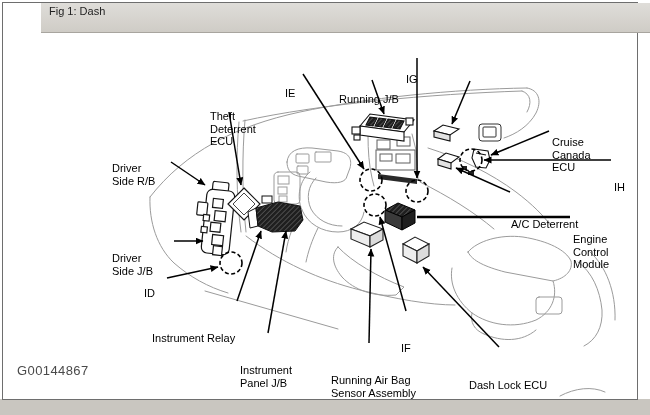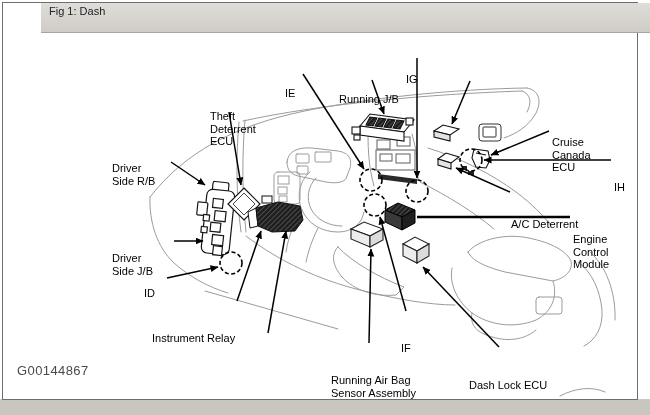--- a/index.html
+++ b/index.html
@@ -207,16 +207,18 @@
 ECU</div>
   <div class="lbl" style="left:614px;top:151px">IH</div>
   <div class="lbl" style="left:511px;top:188px">A/C Deterrent</div>
   <div class="lbl" style="left:573px;top:203px">Engine
 Control
 Module</div>
   <div class="lbl" style="left:401px;top:312px">IF</div>
   <div class="lbl" style="left:469px;top:349px">Dash Lock ECU</div>
   <div class="lbl" style="left:331px;top:344px">Running Air Bag
 Sensor Assembly</div>
+  <div class="lbl" style="left:240px;top:334px">Instrument
+Panel J/B</div>
   <div class="lbl" style="left:152px;top:302px">Instrument Relay</div>
 
   <div class="figcode">G00144867</div>
 </div>
 
 </body></html>

